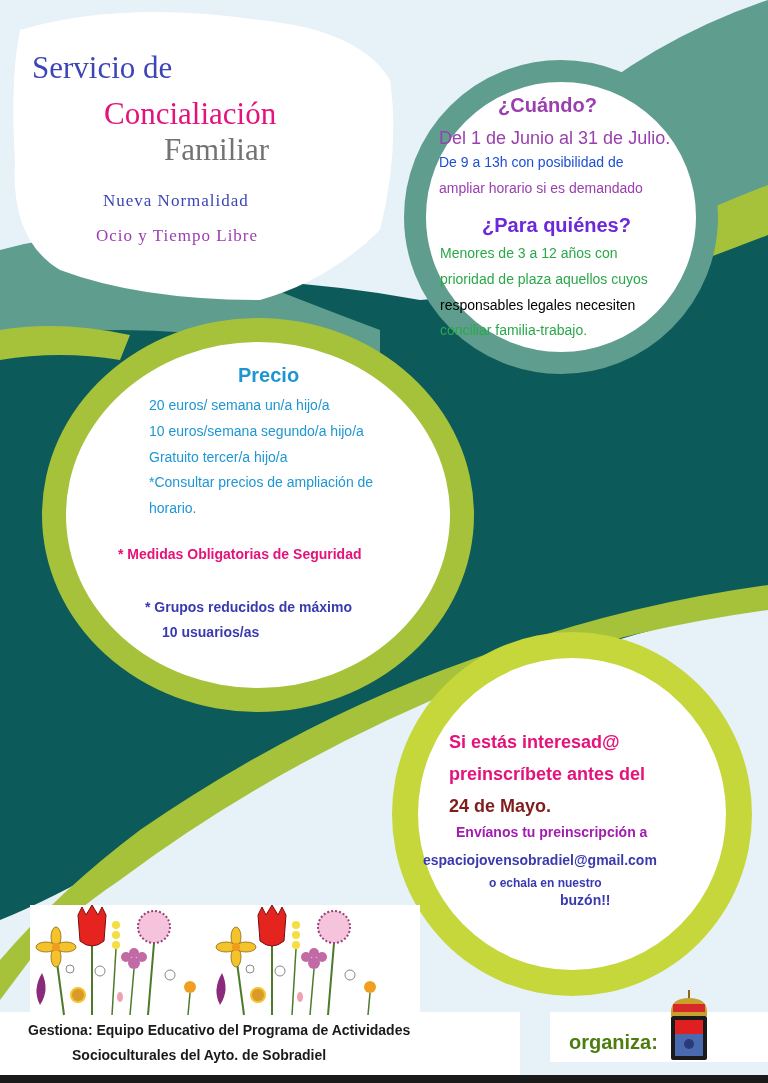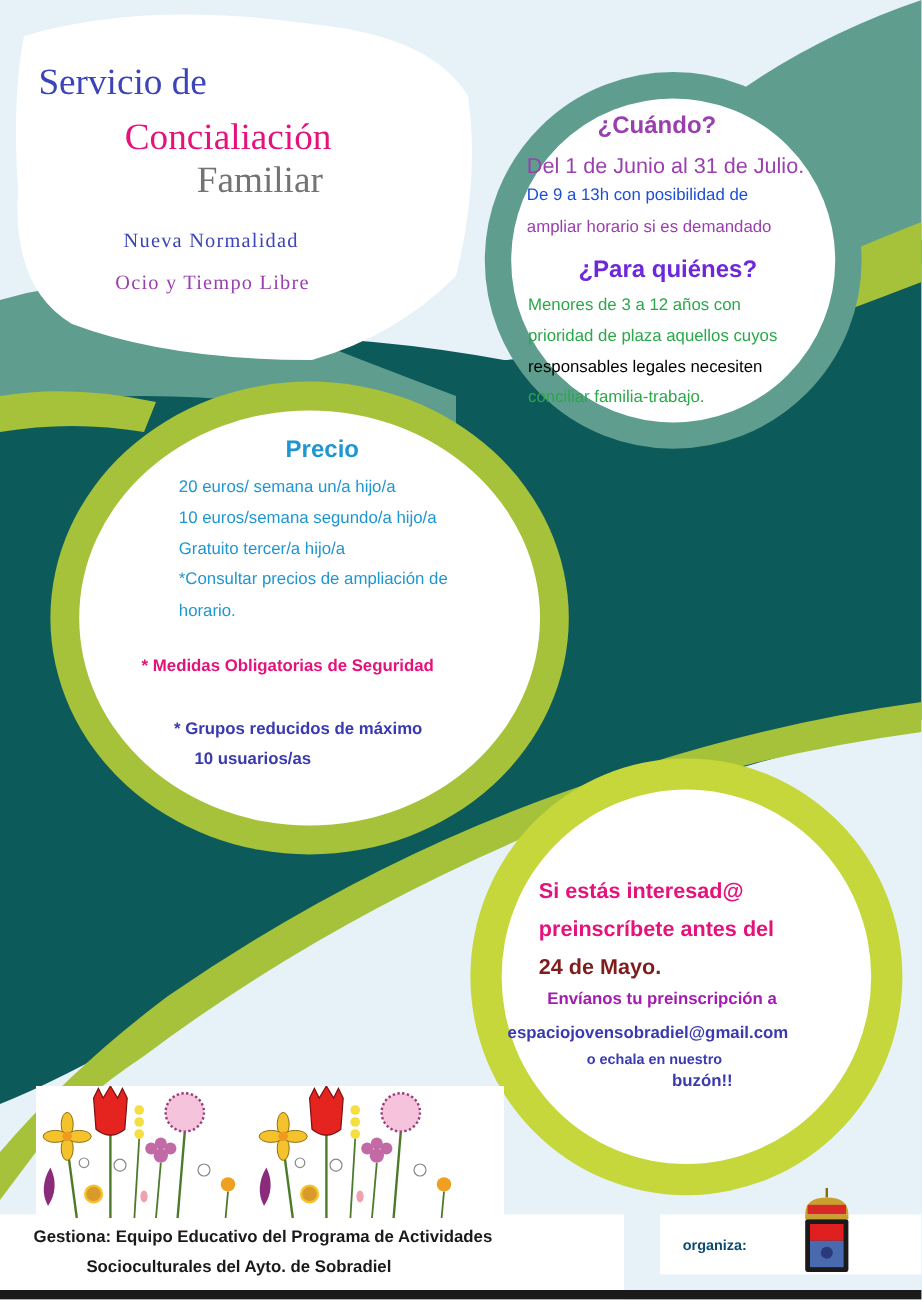--- a/index.html
+++ b/index.html
@@ -118,21 +118,21 @@
     <circle cx="70" cy="66" r="5" fill="none" stroke="#888" stroke-width="1"></circle>
     <circle cx="140" cy="70" r="5" fill="none" stroke="#888" stroke-width="1"></circle>
     <circle cx="40" cy="64" r="4" fill="none" stroke="#888" stroke-width="1"></circle>
     <ellipse cx="90" cy="92" rx="3" ry="5" fill="#f0a0b0"></ellipse>
   </g>
   <use href="#fl" x="180"></use>
 </svg>
 
 <div class="t hd" style="left:28px;top:1022px;font-size:14px;color:#1a1a1a;">Gestiona: Equipo Educativo del Programa de Actividades</div>
 <div class="t hd" style="left:28px;top:1047px;font-size:14px;color:#1a1a1a;margin-left:44px;">Socioculturales del Ayto. de Sobradiel</div>
-<div class="t hd" style="left:569px;top:1031px;font-size:12px;color:#0c4a6e;">organiza:</div>
+<div class="t hd" style="left:569px;top:1031px;font-size:20px;color:#4d7c0f;">organiza:</div>
 
 <svg class="abs" style="left:667px;top:990px;" width="44" height="72" viewBox="0 0 44 72" xmlns="http://www.w3.org/2000/svg">
   <line x1="22" y1="0" x2="22" y2="8" stroke="#8a6a10" stroke-width="2"></line>
   <path d="M4 22 Q4 8 22 8 Q40 8 40 22 Z" fill="#c8a030"></path>
   <rect x="6" y="14" width="32" height="8" fill="#d82828"></rect>
   <rect x="4" y="22" width="36" height="4" fill="#c8a030"></rect>
   <rect x="4" y="26" width="36" height="44" rx="2" fill="#1a1a1a"></rect>
   <rect x="8" y="30" width="28" height="14" fill="#e02020"></rect>
   <rect x="8" y="44" width="28" height="22" fill="#4a6ab0"></rect>
   <circle cx="22" cy="54" r="5" fill="#2a3a7a"></circle>

